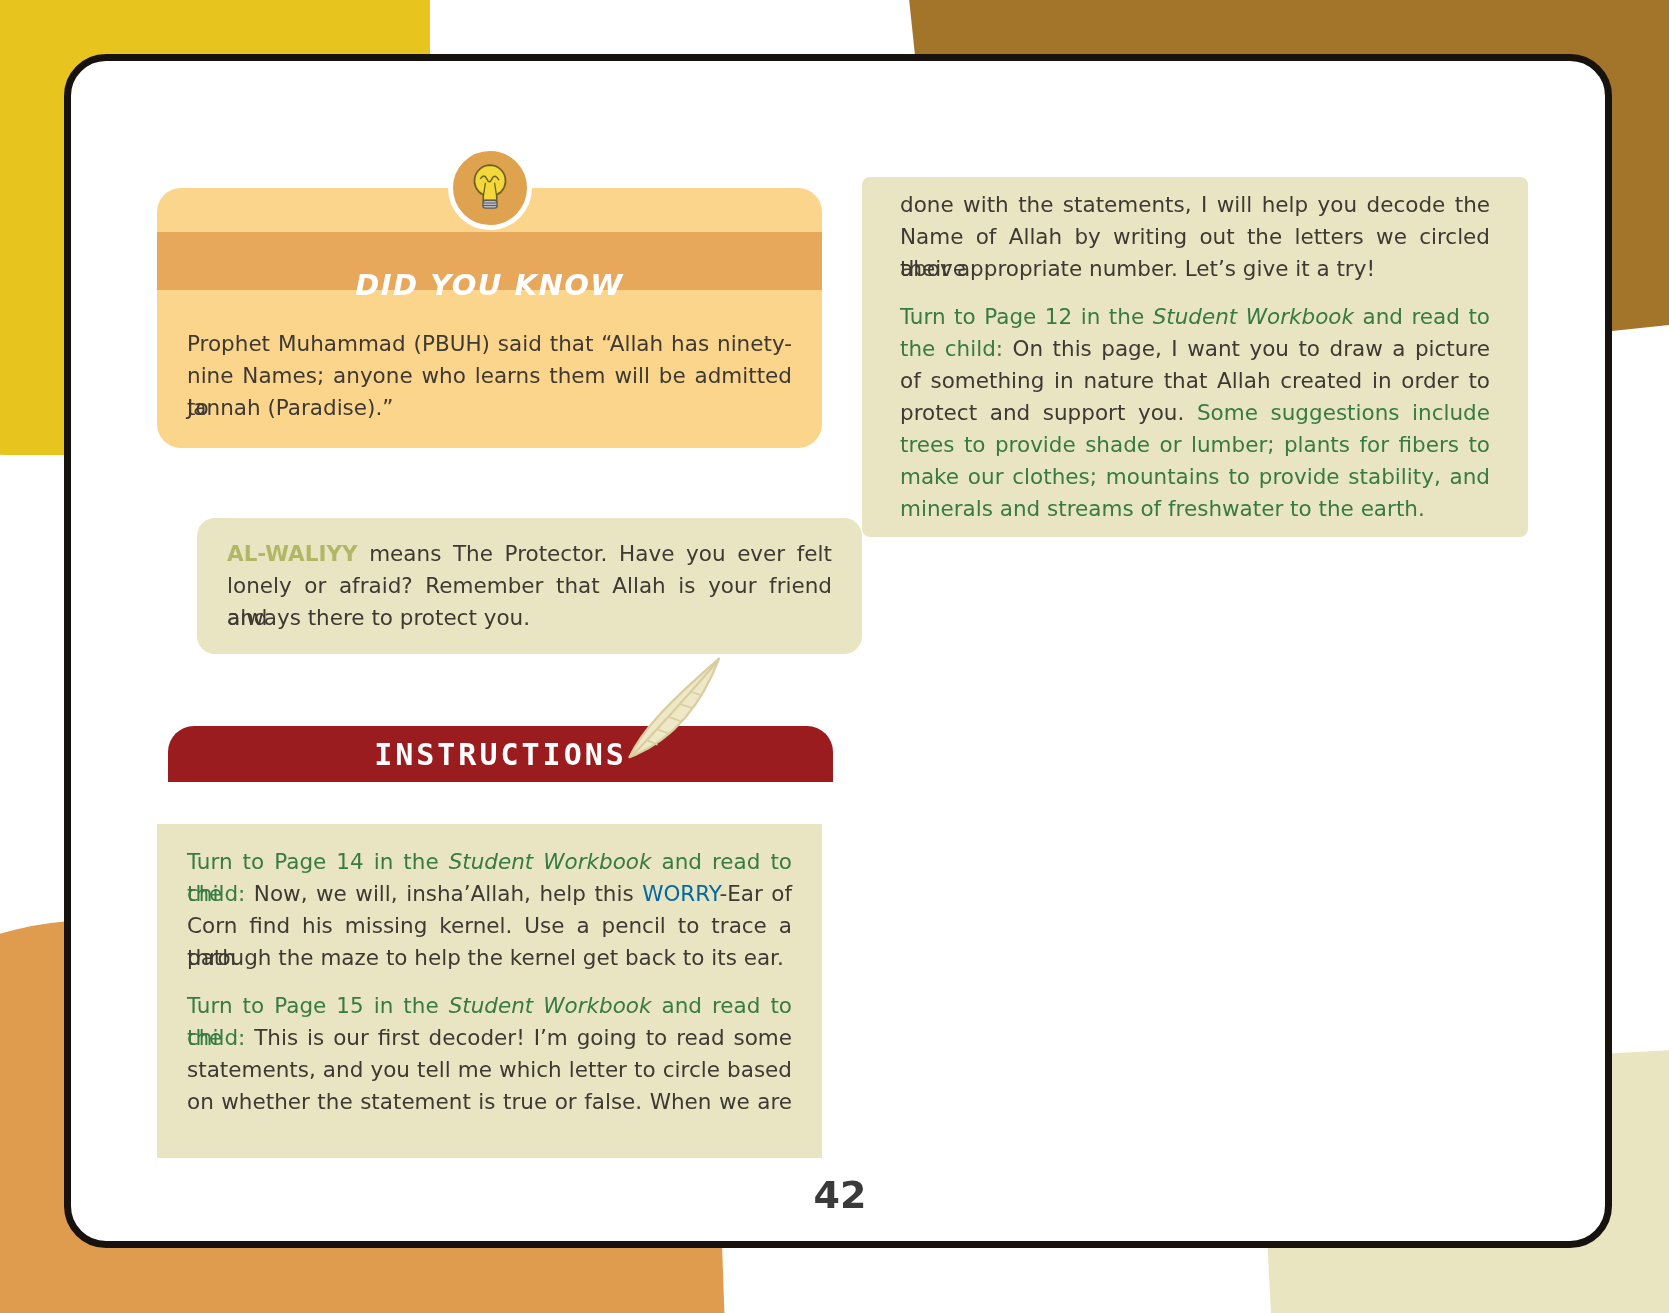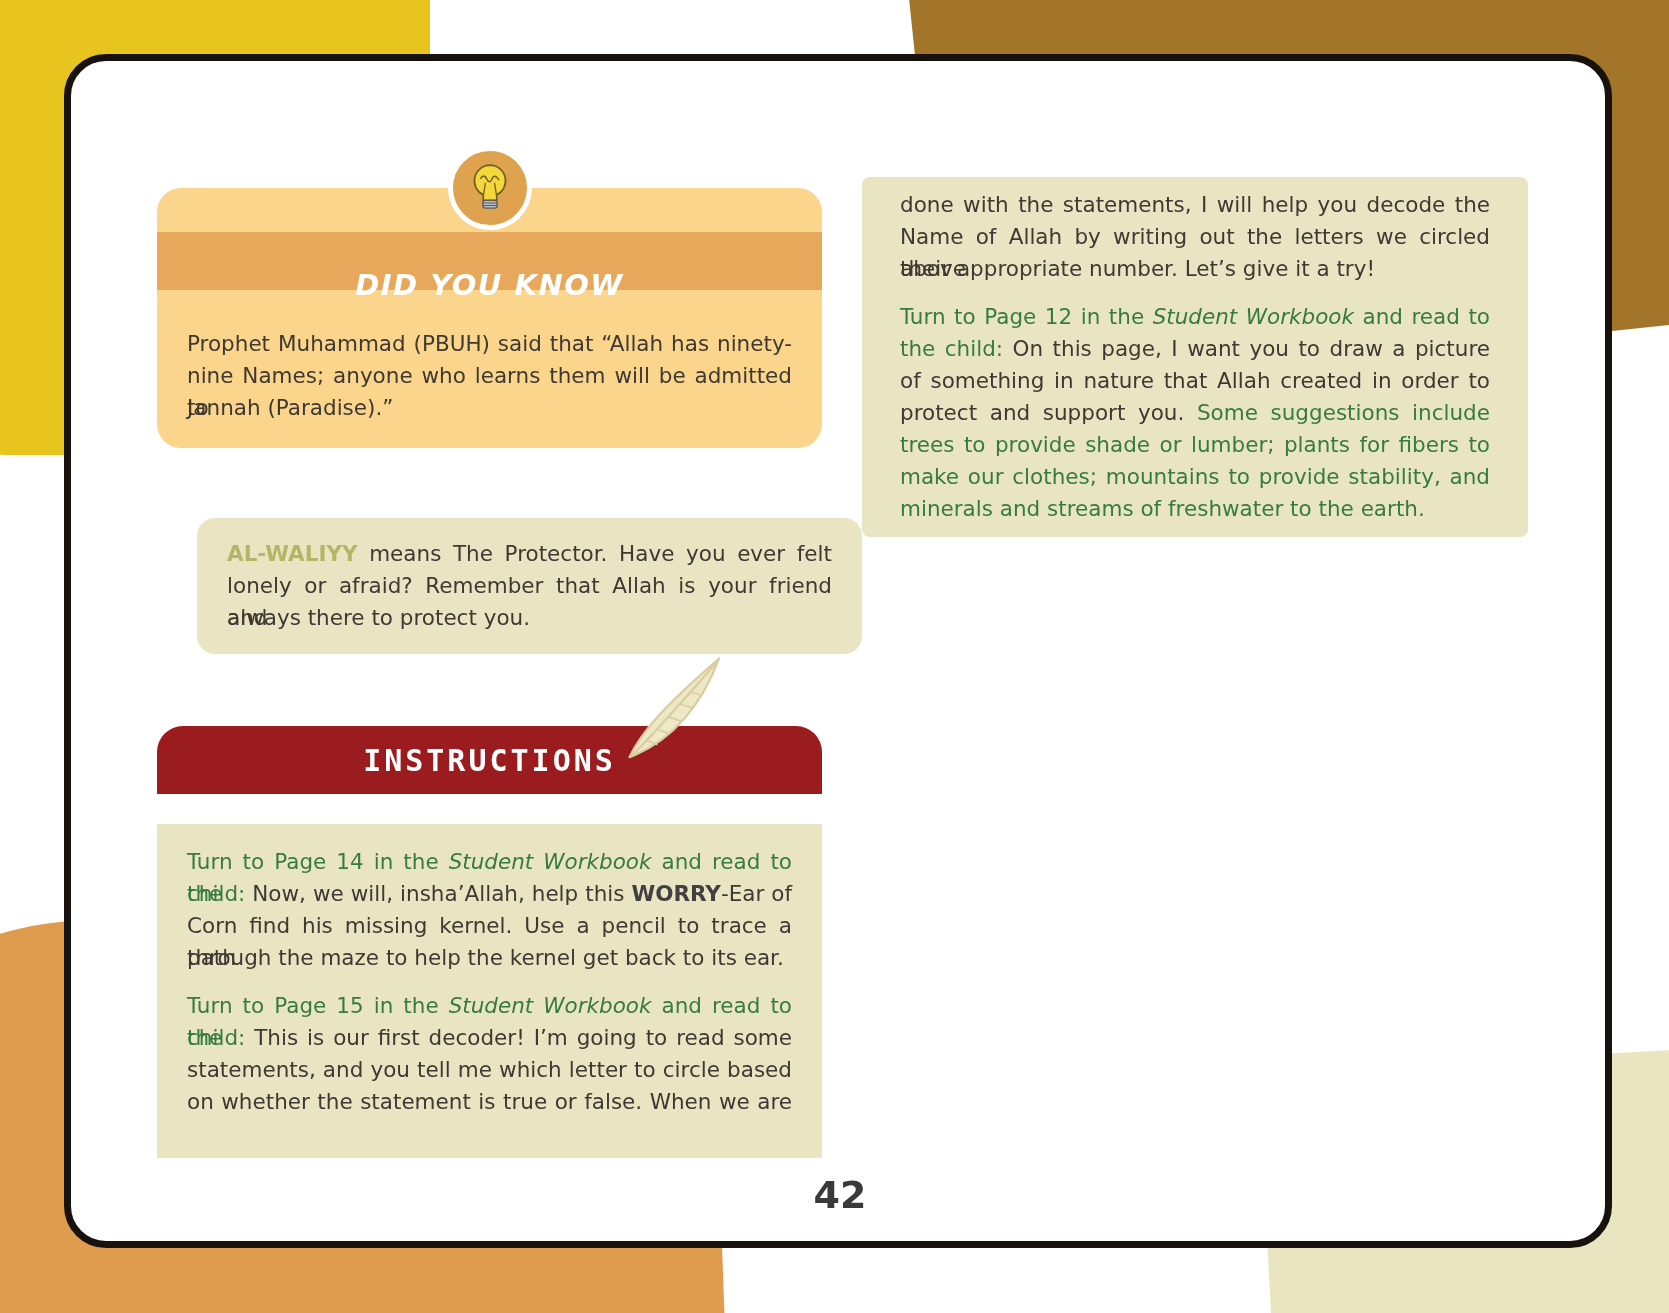--- a/index.html
+++ b/index.html
@@ -23,39 +23,39 @@
 
   
   .para .line{height:32px;line-height:32px;font-size:21.5px;color:#3E3933;
               text-align:justify;text-align-last:justify;white-space:normal;}
   .para .line.line-last{text-align-last:left;}
   .para + .para{margin-top:16px;}
   .seg-d{color:#3E3933;}
   .seg-g{color:#377B42;}
   .seg-gi{color:#377B42;font-style:italic;}
   .seg-ob{color:#B2B765;font-weight:bold;}
-  .seg-yb{color:#404040;font-weight:bold;}
+  .seg-yb{color:#0369a1;font-weight:normal;}
 
   
   .dyk{position:absolute;left:86px;top:127px;width:665px;border-radius:24px;overflow:hidden;}
   .dyk-top{height:44px;background:#FBD58B;}
   .dyk-band{height:58px;background:#E8A85B;display:flex;align-items:center;justify-content:center;}
   .dyk-title{color:#ffffff;font-size:29px;font-weight:bold;font-style:italic;letter-spacing:1.5px;margin-top:48px;}
   .dyk-body{background:#FBD58B;padding:38px 30px 24px 30px;}
 
   .bulb{position:absolute;left:377px;top:85px;width:84px;height:84px;border-radius:50%;
         background:#DFA24E;border:5px solid #ffffff;box-sizing:border-box;z-index:4;
         display:flex;align-items:center;justify-content:center;}
 
   
   .alw{position:absolute;left:86px;top:457px;width:665px;background:#E9E5C2;
        border-radius:18px;padding:20px 30px;box-sizing:border-box;margin-left:40px;}
 
   
-  .ins-head{position:absolute;left:86px;top:665px;width:665px;height:68px;background:#9B1C1F;
+  .ins-head{position:absolute;left:97px;top:665px;width:665px;height:56px;background:#9B1C1F;
             border-radius:26px 26px 0 0;display:flex;align-items:center;justify-content:center;z-index:2;}
   .ins-title{color:#ffffff;font-size:30px;font-weight:bold;letter-spacing:3px;
              font-family:"DejaVu Sans Mono","Liberation Mono",monospace;}
   .ins-body{position:absolute;left:86px;top:735px;width:665px;background:#E9E5C2;
             padding:22px 30px 40px 30px;box-sizing:border-box;margin-top:28px;}
   .feather{position:absolute;left:548px;top:592px;width:115px;height:112px;z-index:3;}
 
   
   .rightbox{position:absolute;left:791px;top:116px;width:666px;background:#E9E5C2;
             border-radius:8px;padding:12px 38px;box-sizing:border-box;}

